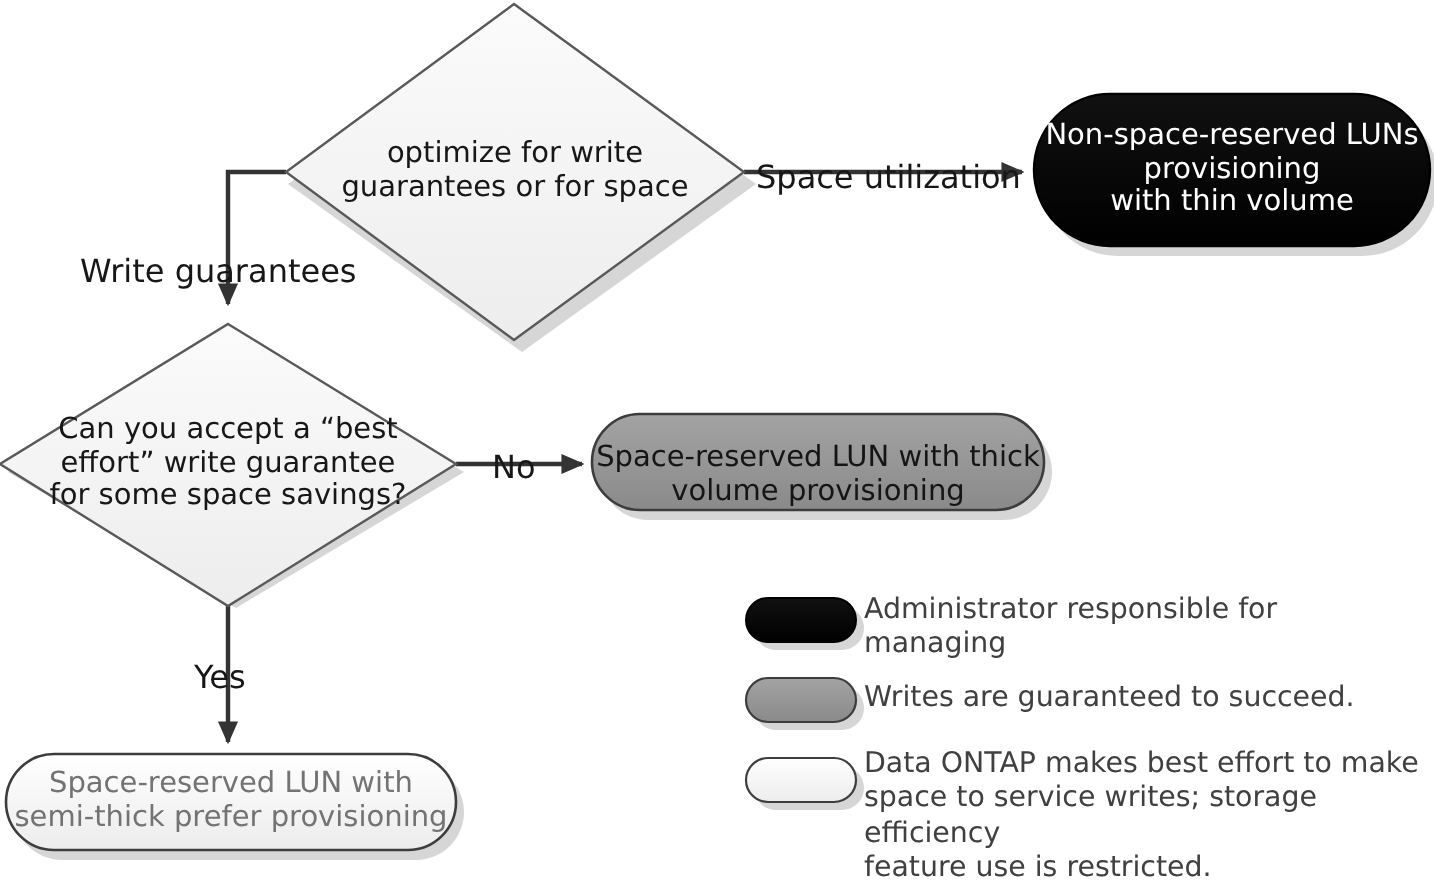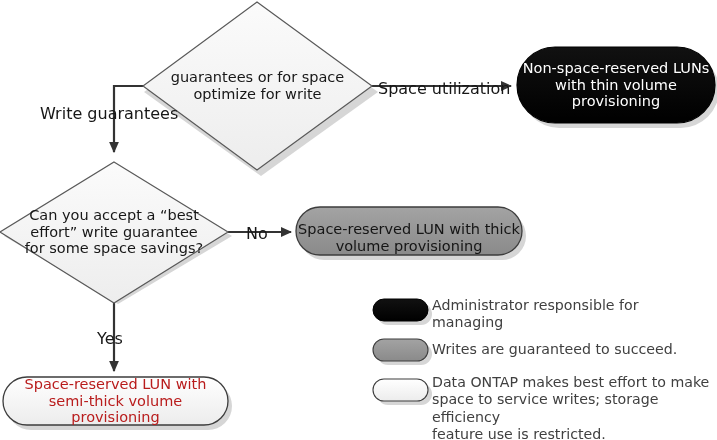--- a/index.html
+++ b/index.html
@@ -33,21 +33,21 @@
   }
   .diamond-text {
     font-size: 14.5px;
     color: #171717;
   }
   .pill-text {
     font-size: 14.5px;
   }
   .pill-text.on-dark { color: #ffffff; }
   .pill-text.on-gray { color: #151515; }
-  .pill-text.on-light { color: #b91c1c; }
+  .pill-text.on-light { color: #737373; }
   .edge-label {
     position: absolute;
     font-size: 16px;
     color: #171717;
     white-space: nowrap;
   }
   .legend-text {
     position: absolute;
     font-size: 14.2px;
     color: #404040;
@@ -108,58 +108,58 @@
 
   <rect x="3" y="377" width="225" height="48" rx="24" ry="24" fill="url(#gradWhite)" stroke="#3d3d3d" stroke-width="1.3"></rect>
 
   <rect x="373" y="299" width="55" height="22" rx="11" ry="11" fill="url(#gradBlack)" stroke="#000000" stroke-width="1"></rect>
   <rect x="373" y="339" width="55" height="22" rx="11" ry="11" fill="url(#gradGray)" stroke="#3d3d3d" stroke-width="1.1"></rect>
   <rect x="373" y="379" width="55" height="22" rx="11" ry="11" fill="url(#gradWhite)" stroke="#3d3d3d" stroke-width="1.1"></rect>
 </svg>
 
 <div class="node-text diamond-text" style="left:160px; top:30px; width:195px; height:112px;">
   <div>
+    <div>optimize for write</div>
     <div>guarantees or for space</div>
-    <div>optimize for write</div>
   </div>
 </div>
 
 <div class="node-text diamond-text" style="left:13px; top:203px; width:202px; height:58px;text-align:center;">
   <div>
     <div>Can you accept a “best</div>
     <div>effort” write guarantee</div>
     <div>for some space savings?</div>
   </div>
 </div>
 
 <div class="node-text pill-text on-dark" style="left:517px; top:47px; width:198px; height:76px;">
   <div>
     <div>Non-space-reserved LUNs</div>
+    <div>provisioning</div>
     <div>with thin volume</div>
-    <div>provisioning</div>
   </div>
 </div>
 
 <div class="node-text pill-text on-gray" style="left:296px; top:207px; width:226px; height:61px;">
   <div>
     <div>Space-reserved LUN with thick</div>
     <div>volume provisioning</div>
   </div>
 </div>
 
 <div class="node-text pill-text on-light" style="left:3px; top:377px; width:225px; height:48px;">
   <div>
     <div>Space-reserved LUN with</div>
-    <div>semi-thick volume provisioning</div>
+    <div>semi-thick prefer provisioning</div>
   </div>
 </div>
 
 <div class="edge-label" style="left:378px; top:79px;">Space utilization</div>
 
-<div class="edge-label" style="left:40px; top:104px;">Write guarantees</div>
+<div class="edge-label" style="left:40px; top:126px;">Write guarantees</div>
 
 <div class="edge-label" style="left:246px; top:224px;">No</div>
 
 <div class="edge-label" style="left:97px; top:329px;">Yes</div>
 
 <div class="legend-text" style="left:432px; top:297px; width:282px;">
   <div>Administrator responsible for managing</div>
 </div>
 
 <div class="legend-text" style="left:432px; top:341px; width:282px;">

